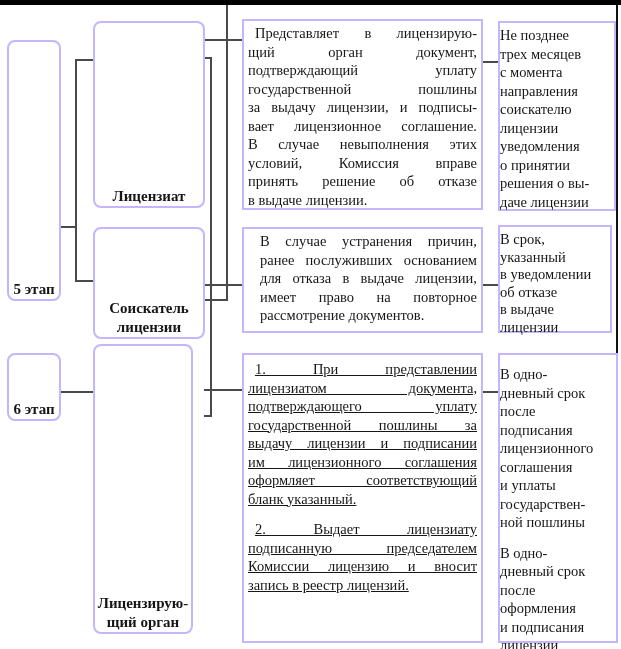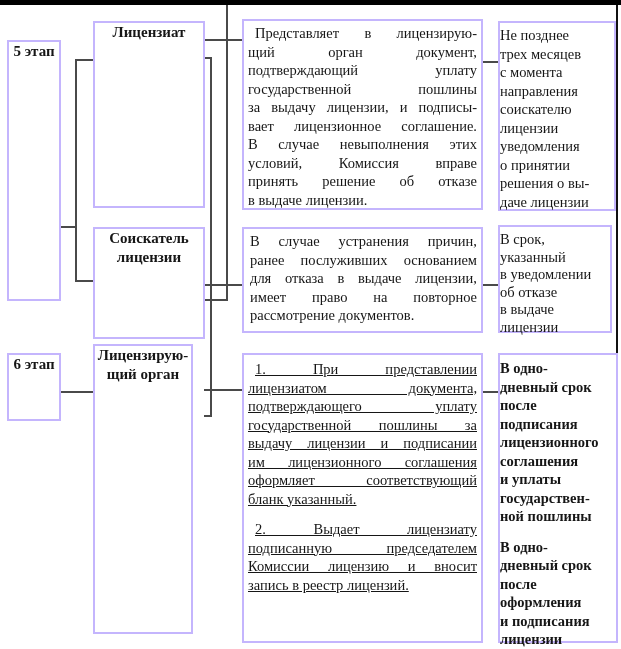--- a/index.html
+++ b/index.html
@@ -5,36 +5,36 @@
   html,body { margin:0; padding:0; background:#fff; }
   .canvas {
     position:relative; width:621px; height:649px; background:#ffffff;
     font-family:"Liberation Serif","DejaVu Serif",serif; color:#161616;
     overflow:hidden;
   }
   .box {
     position:absolute; box-sizing:border-box; background:#fff;
     border:2px solid #c4b5fd;
   }
-  .flexc { display:flex; align-items:flex-start; justify-content:center; text-align:center; }
+  .flexc { display:flex; align-items:flex-end; justify-content:center; text-align:center;border-radius:8px; }
   .blabel { font-weight:bold; font-size:15px; line-height:19px; }
   .body { font-size:14.5px; line-height:18.5px; }
   .jbox .para > div { text-align:justify; text-align-last:justify; }
   .jbox .para > div:last-child { text-align-last:left; }
   .indent .para > div:first-child { text-indent:7px; }
   .cbox { }
   .para + .para { margin-top:12px; }
   .conn { position:absolute; background:#4a4a4a; }
   .frame { position:absolute; background:#111111; }
   .pad-a1 { padding:3px 4px 0 4px; }
-  .pad-a2 { padding:3px 4px 0 6px; }
+  .pad-a2 { padding:3px 4px 0 16px; }
   .pad-a3 { padding:5px 4px 0 4px;text-decoration:underline; }
   .pad-t1 { padding-top:3px; }
   .pad-t2 { padding-top:4px; line-height:17.5px; }
-  .pad-t3 { padding-top:4px;font-weight:bold; }
+  .pad-t3 { padding-top:10px; }
 </style>
 </head>
 <body>
 
 <div class="canvas">
 
   <div class="frame" style="left:0;top:3;width:619px;height:2px;"></div>
   <div class="frame" style="left:616px;top:3;width:2px;height:641px;"></div>
   <div class="frame" style="left:0;top:644;width:621px;height:5px;background:#000;"></div>
 

